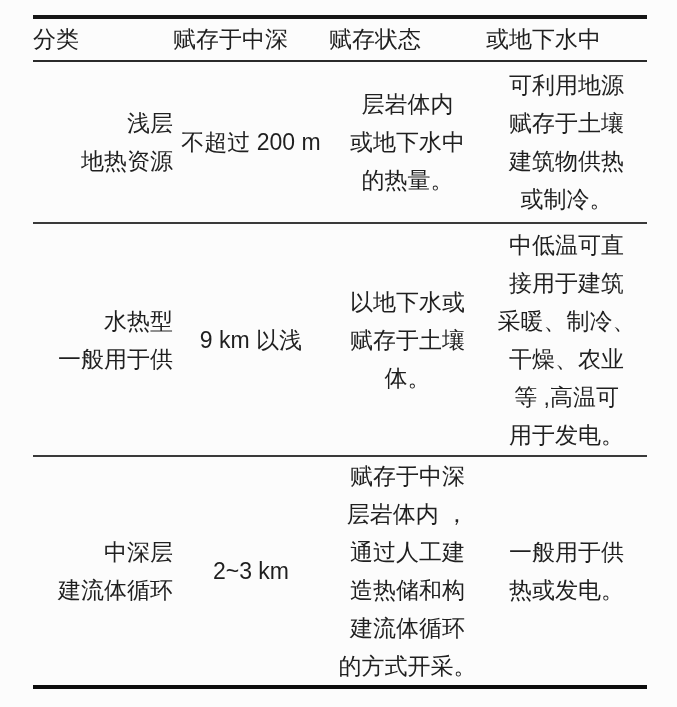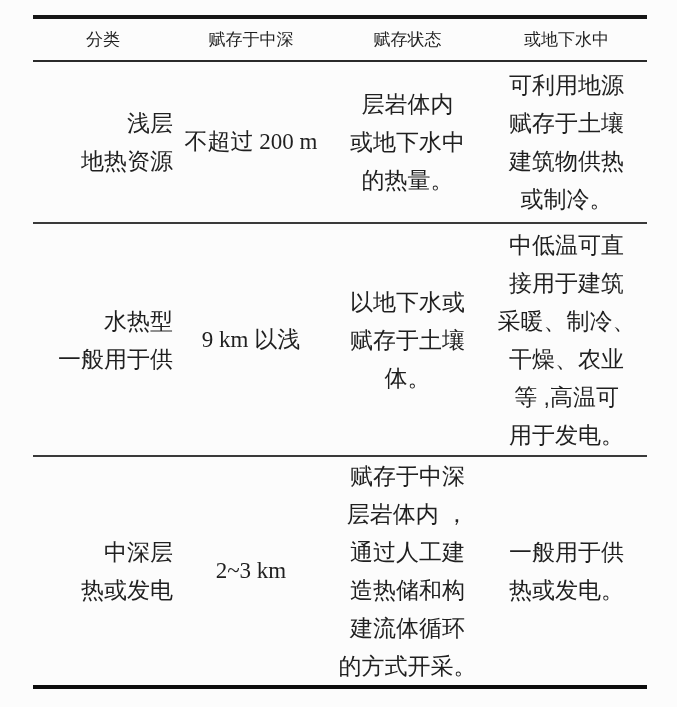--- a/index.html
+++ b/index.html
@@ -26,23 +26,23 @@
     border-bottom: 4px solid #0d0d0d;
     color: #1f1f1f;
   }
   col.c1 { width: 22.8%; }
   col.c2 { width: 25.4%; }
   col.c3 { width: 25.6%; }
   col.c4 { width: 26.2%; }
 
   thead tr { height: 44px; }
   thead th {
-    font-size: 17px;
+    font-size: 23px;
     font-weight: 500;
-    text-align: center;
+    text-align: left;
     vertical-align: middle;
     border-bottom: 2px solid #2b2b2b;
     padding: 0;
   }
   tbody tr.r1 { height: 162px; }
   tbody tr.r2 { height: 233px; }
   tbody tr.r3 { height: 231px; }
   tbody tr.r1 td, tbody tr.r2 td {
     border-bottom: 2px solid #3a3a3a;
   }
@@ -52,21 +52,21 @@
     vertical-align: middle;
     text-align: center;
     white-space: pre-line;
     padding: 0;
   }
   td.cat {
     text-align: right;
     padding-left: 7px;
   }
   td.loc {
-    font-family: Liberation Serif, serif;
+    font-family: Liberation Sans, sans-serif;
   }
 </style>
 </head>
 <body>
 
 <div class="canvas">
   <table class="geo-table">
     <colgroup>
       <col class="c1">
         <col class="c2">
@@ -103,21 +103,21 @@
 体。</td>
         <td>中低温可直
 接用于建筑
 采暖、制冷、
 干燥、农业
 等 ,高温可
 用于发电。</td>
       </tr>
       <tr class="r3">
         <td class="cat">中深层
-热或发电</td>
+建流体循环</td>
         <td class="loc">2~3 km</td>
         <td>赋存于中深
 层岩体内 ，
 通过人工建
 造热储和构
 建流体循环
 的方式开采。</td>
         <td>一般用于供
 热或发电。</td>
       </tr>

